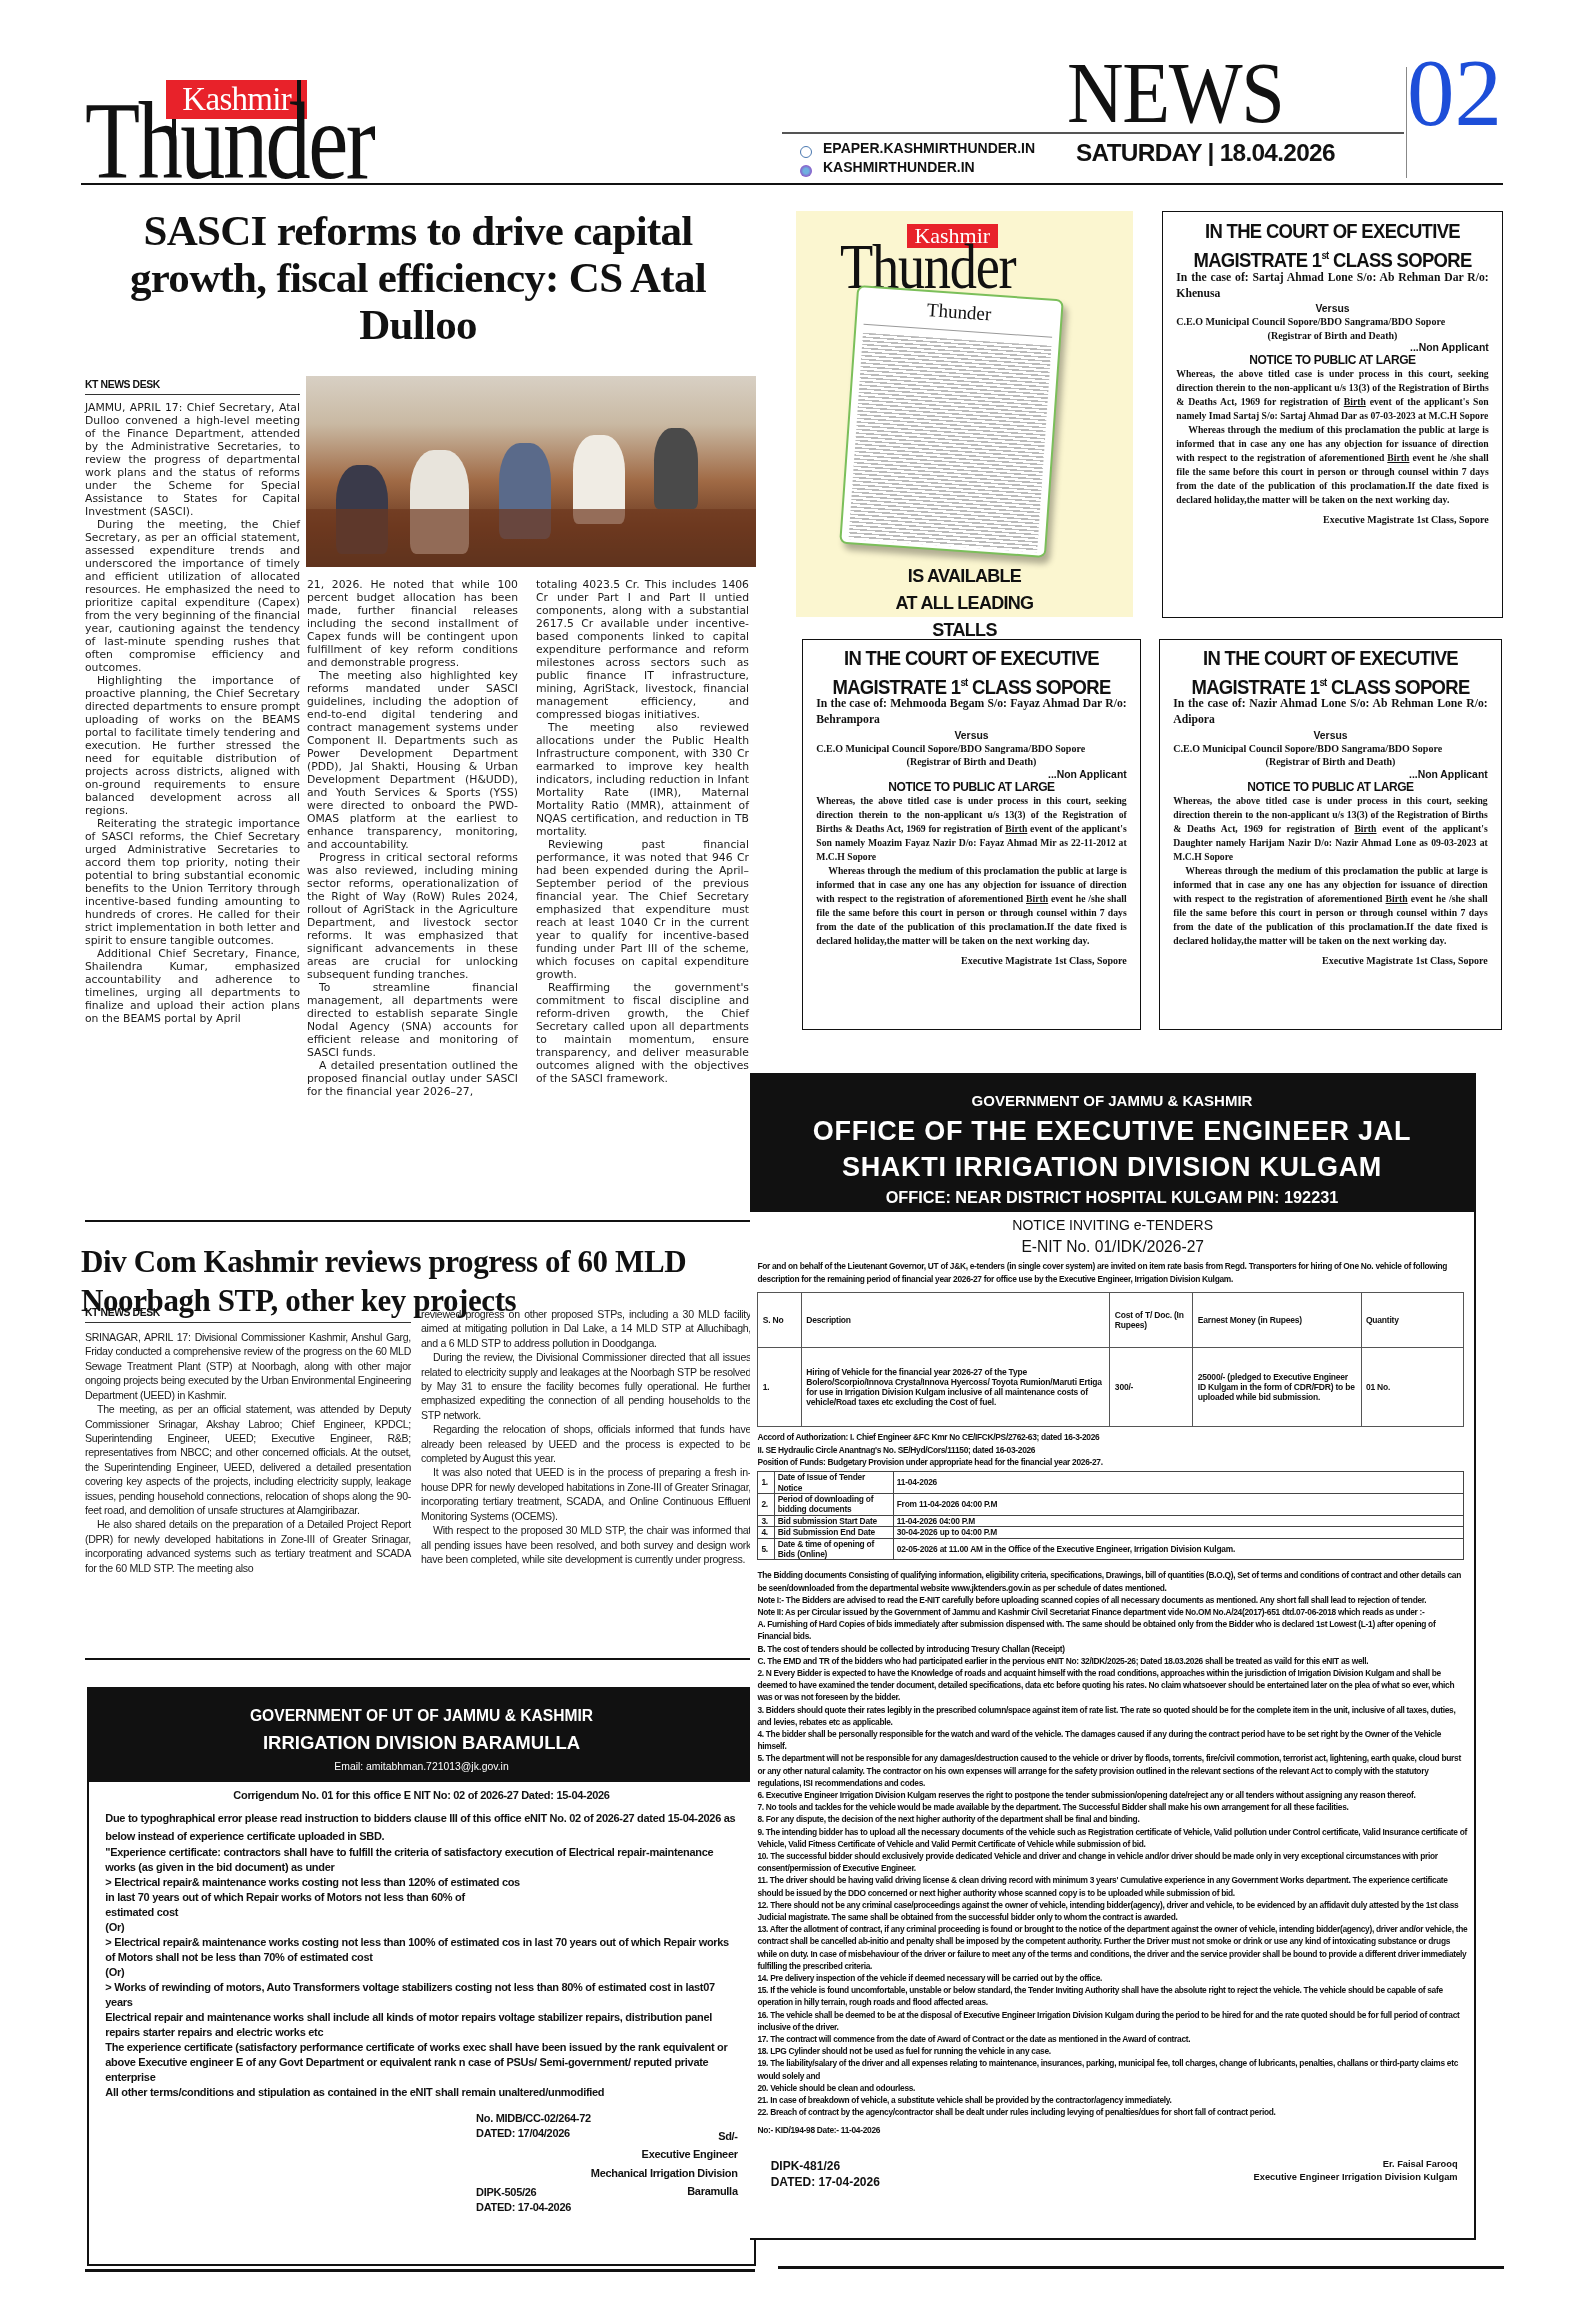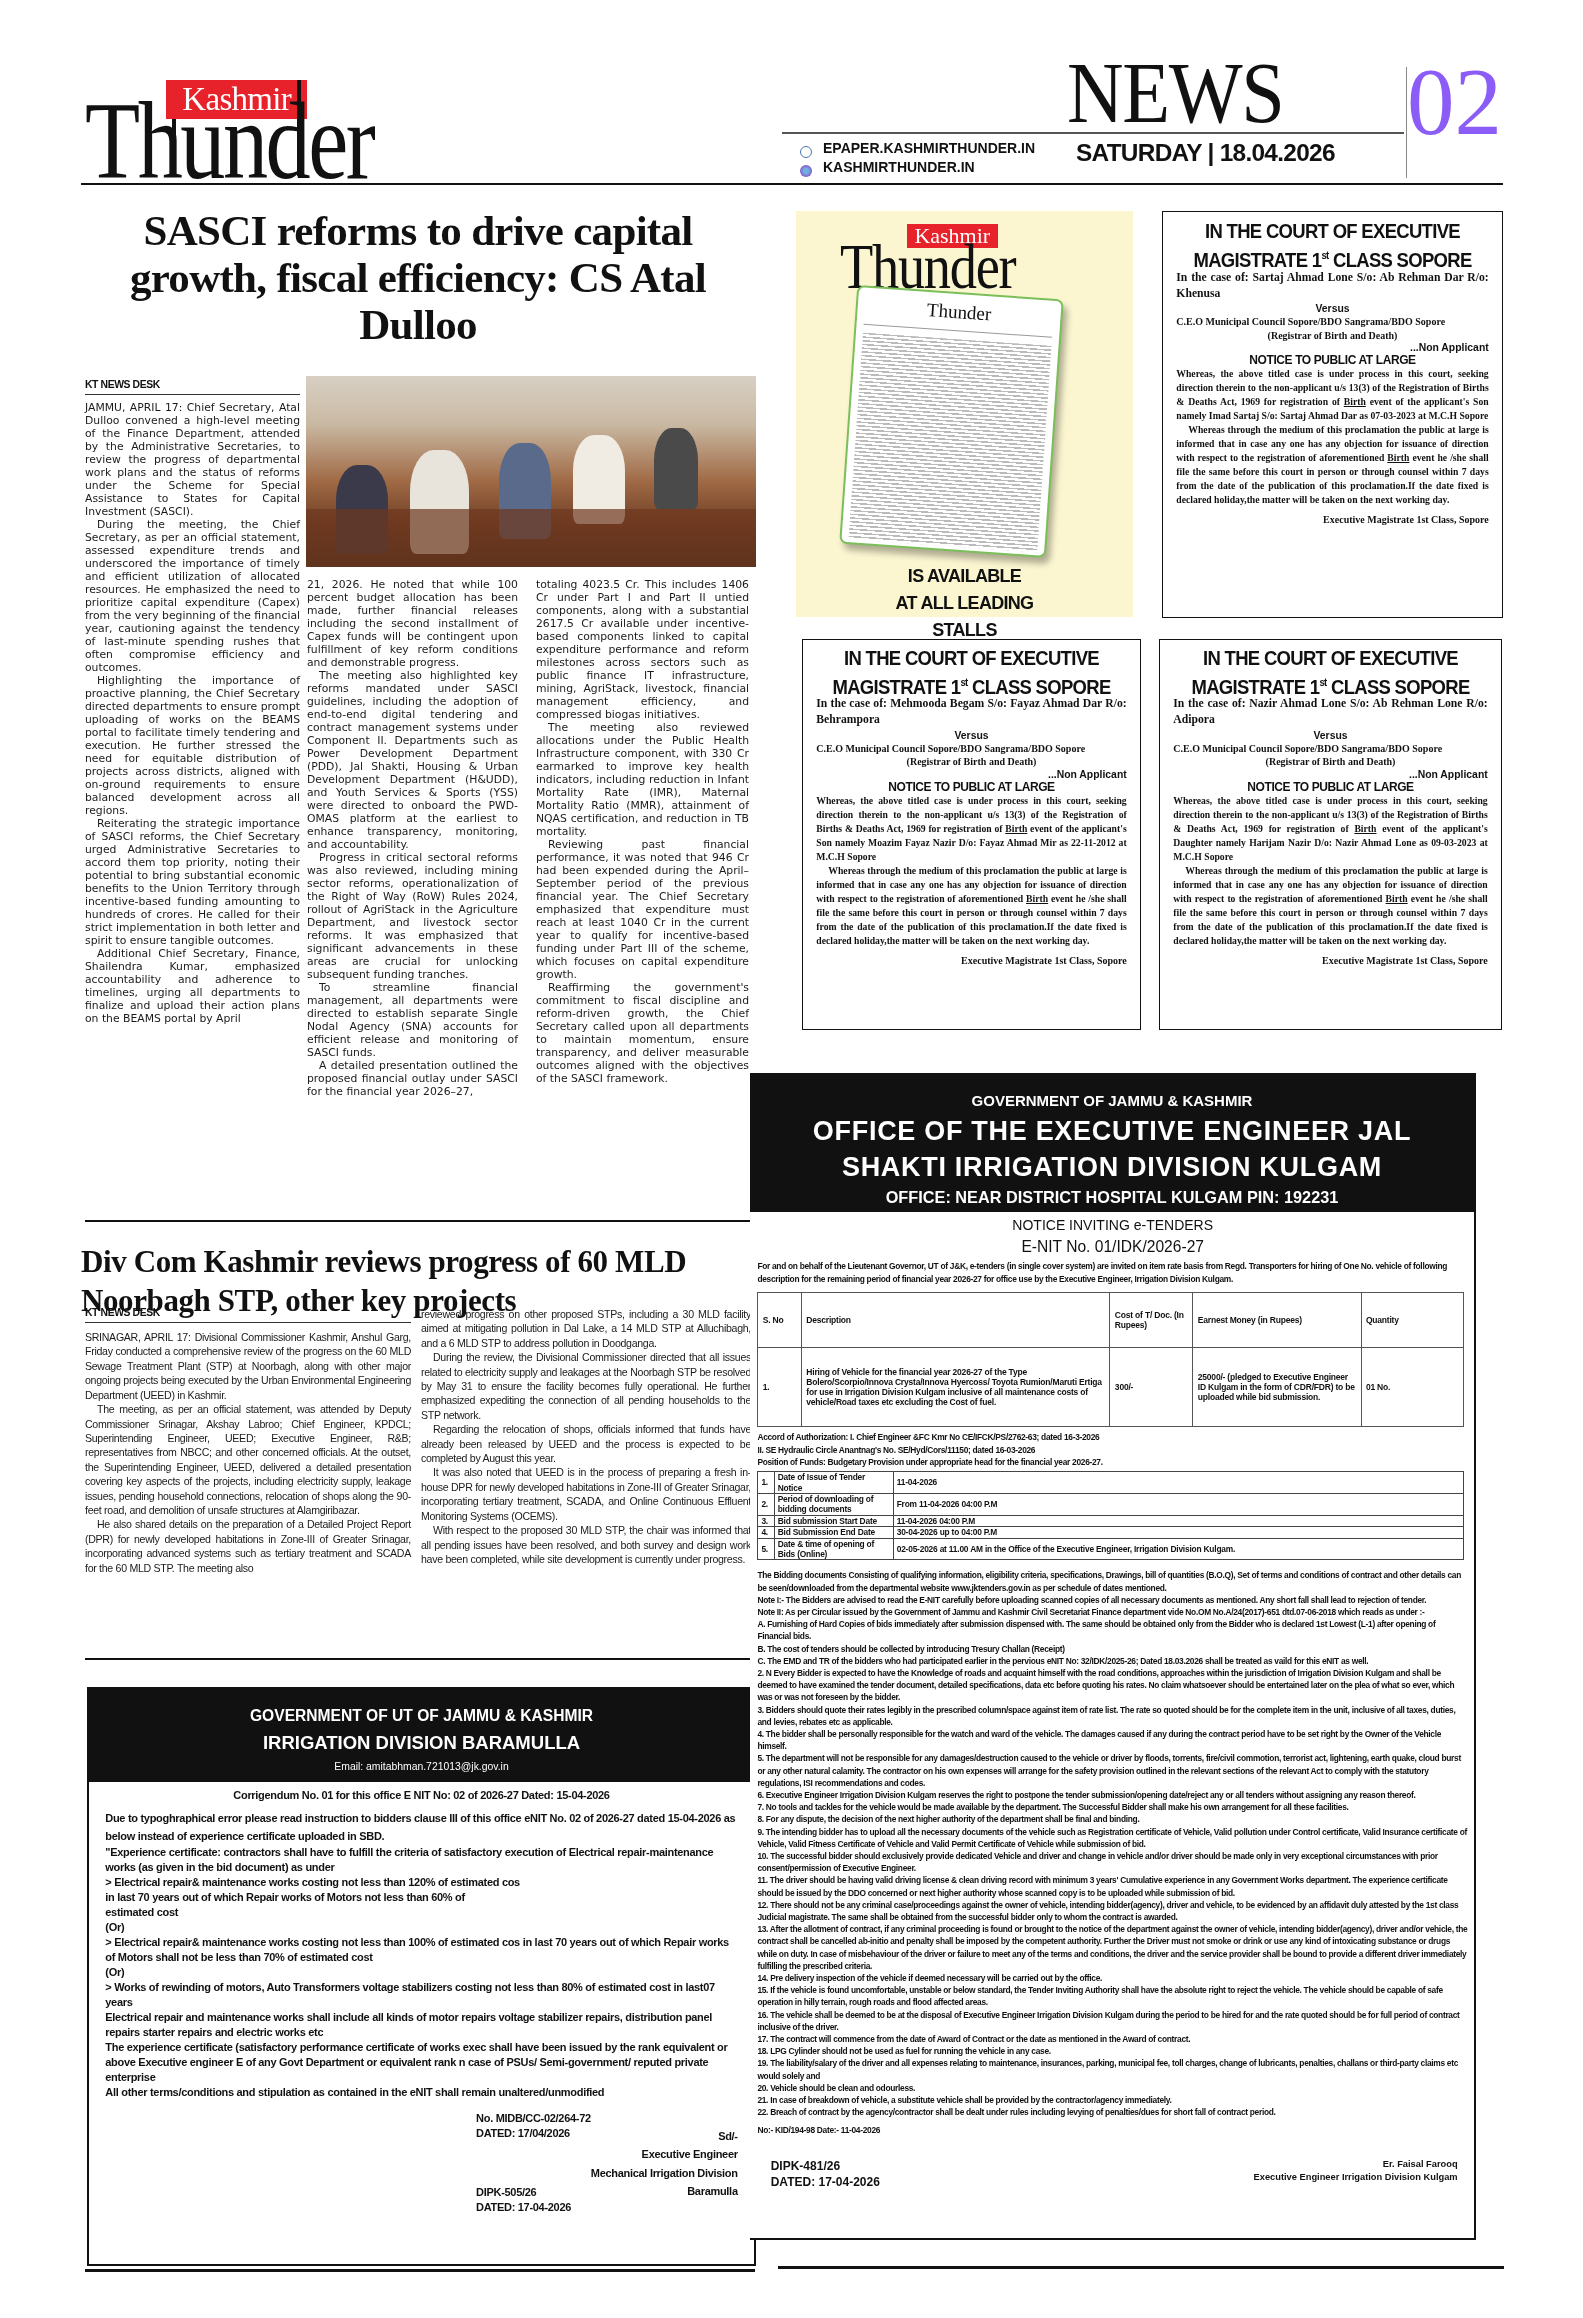--- a/index.html
+++ b/index.html
@@ -10,21 +10,21 @@
 
   
   .logo { left: 85px; top: 59px; width: 348px; height: 126px; }
   .logo .kash { position: absolute; left: 81px; top: 21px; background: #e8222a; color: #fff;
     font-family: "Liberation Serif", serif; font-size: 33px; padding: 0 16.3px; line-height: 39px; letter-spacing: -0.7px; }
   .logo .thun { position: absolute; left: 0; top: 27px; font-family: "Liberation Serif", serif; font-size: 110px;
     line-height: 111px; letter-spacing: -3px; transform: scaleX(0.82); transform-origin: left top; }
   .logo .br { position: absolute; top: 21px; width: 3.7px; height: 96px; background:#111; }
   .mast-rule { left: 81px; top: 183px; width: 1422px; height: 1.5px; background: #111; }
   .news-word { left: 1067px; top: 52px; font-size: 87px; line-height: 81px; letter-spacing: -1.5px; transform: scaleX(0.9); transform-origin: left top; }
-  .pageno { left: 1407px; top: 58px; font-size: 95px; line-height: 89px; color: #8b5cf6; }
+  .pageno { left: 1407px; top: 49px; font-size: 95px; line-height: 89px; color: #1d4ed8; }
   .vsep { left: 1406px; top: 67px; width: 0.7px; height: 111px; background: #888; }
   .mast-sub-rule { left: 782px; top: 132px; width: 622px; height: 1.5px; background: #555; }
   .weblinks { left: 800px; top: 139px; font-family: "Liberation Sans", sans-serif; font-size: 14px; line-height: 19px; }
   .weblinks .row { display: flex; align-items: flex-end; gap: 11px; font-weight: bold; }
   .ico-pen { width: 12px; height: 12px; border-radius: 50%; border: 1.5px solid #4a78b0; display:inline-block; }
   .ico-globe { width: 12px; height: 12px; border-radius: 50%; background: radial-gradient(circle,#6fb0e0 30%,#8a58c8 70%); display:inline-block; }
   .dateline { left: 1076px; top: 139px; font-family: "Liberation Sans", sans-serif; font-weight: bold; font-size: 24.4px; letter-spacing: -0.7px; }
 
   
   .h1 { left: 81px; top: 207px; width: 674px; text-align: center; font-family: "Liberation Serif", serif;

